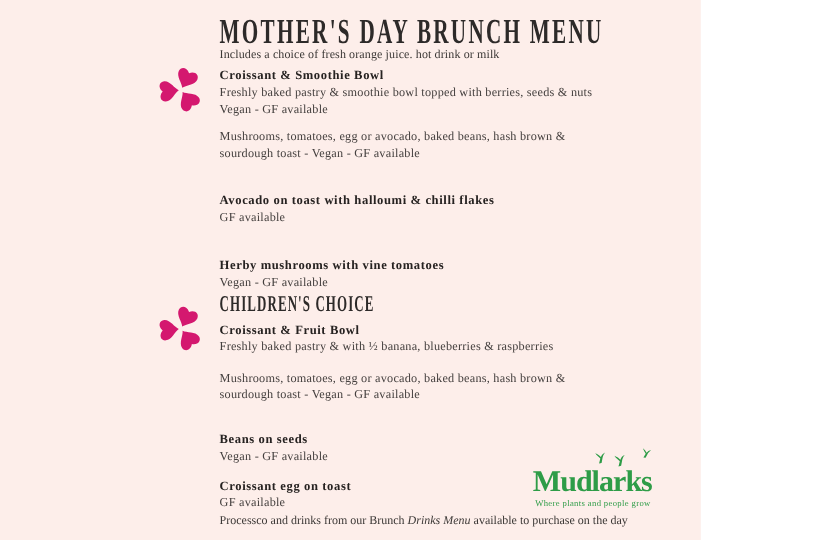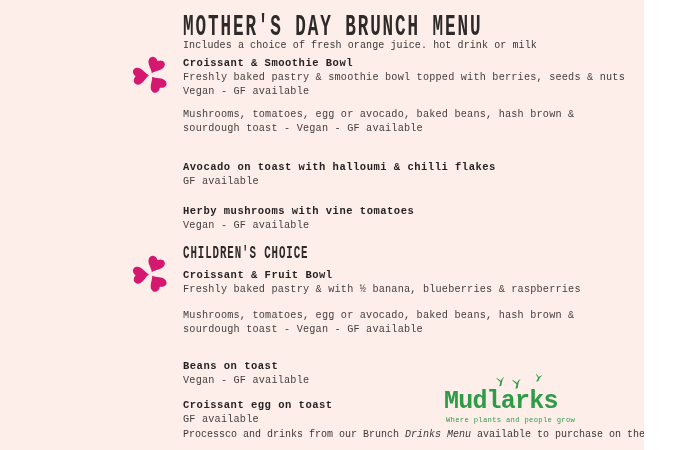--- a/index.html
+++ b/index.html
@@ -1,19 +1,19 @@
 <!DOCTYPE html>
 <html><head>
 <meta charset="utf-8">
 <style>
   html,body { margin:0; padding:0; }
   .page {
-    position:relative; width:644px; height:450px;
+    position:relative; width:584px; height:450px;
     background:#fdeeea; overflow:hidden;
-    font-family:Liberation Mono, monospace;
+    font-family:Liberation Serif, serif;
   }
   .abs { position:absolute; }
   .menu-title {
     left:183px; top:13px;
     font-size:28px; font-weight:700; letter-spacing:3px;
     color:#2d2a29; white-space:nowrap; line-height:1;
     transform:scale(0.63,1.05); transform-origin:left top;
   }
   .menu-subtitle {
     left:183px; top:40px;
@@ -78,21 +78,21 @@
   <div class="abs item" style="top:108px">
     <div class="item-line">Mushrooms, tomatoes, egg or avocado, baked beans, hash brown &amp;</div>
     <div class="item-line">sourdough toast - Vegan - GF available</div>
   </div>
 
   <div class="abs item" style="top:161px">
     <div class="item-name">Avocado on toast with halloumi &amp; chilli flakes</div>
     <div class="item-line">GF available</div>
   </div>
 
-  <div class="abs item" style="top:205px">
+  <div class="abs item" style="top:215px">
     <div class="item-name">Herby mushrooms with vine tomatoes</div>
     <div class="item-line">Vegan - GF available</div>
   </div>
 
   <div class="abs section-heading">CHILDREN'S CHOICE</div>
 
   <svg class="abs" style="left:128px;top:251px" width="46" height="46" viewBox="0 0 46 46">
     <g transform="translate(23,23)" fill="#d4186f">
       <use href="#petal" transform="rotate(25) translate(0,-11)"></use>
       <use href="#petal" transform="rotate(-95) translate(0,-11)"></use>
@@ -104,21 +104,21 @@
     <div class="item-name">Croissant &amp; Fruit Bowl</div>
     <div class="item-line">Freshly baked pastry &amp; with ½ banana, blueberries &amp; raspberries</div>
   </div>
 
   <div class="abs item" style="top:309px">
     <div class="item-line">Mushrooms, tomatoes, egg or avocado, baked beans, hash brown &amp;</div>
     <div class="item-line">sourdough toast - Vegan - GF available</div>
   </div>
 
   <div class="abs item" style="top:360px">
-    <div class="item-name">Beans on toast</div>
+    <div class="item-name">Beans on seeds</div>
     <div class="item-line">Vegan - GF available</div>
   </div>
 
   <div class="abs item" style="top:399px">
     <div class="item-name">Croissant egg on toast</div>
     <div class="item-line">GF available</div>
   </div>
 
   <div class="abs footer-note">
     <span>Processco and drinks from our Brunch </span><i>Drinks Menu</i><span> available to purchase on the day</span>

